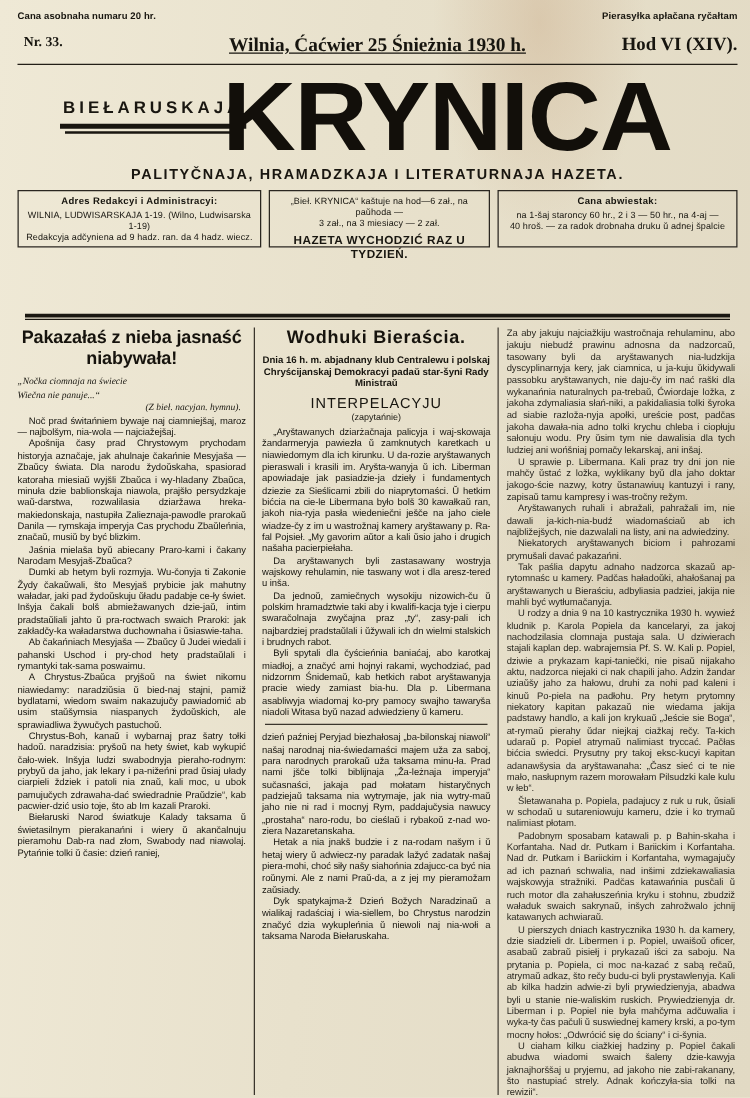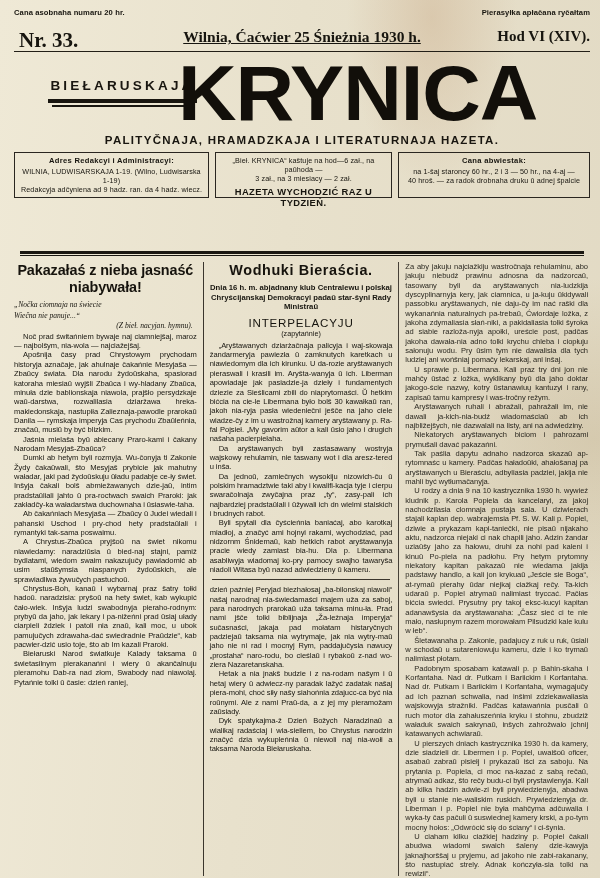--- a/index.html
+++ b/index.html
@@ -17,21 +17,21 @@
       linear-gradient(95deg,#efe9d6 0%,#e8e1cc 45%,#e2dac4 100%);
     box-sizing:border-box;
   }
   
   .topbar{position:absolute;left:14px;right:10px;top:8px;height:16px;}
   .topleft{position:absolute;left:0;top:0;font-family:"Liberation Sans",sans-serif;
     font-size:7.6px;font-weight:700;letter-spacing:.1px;}
   .topright{position:absolute;right:0;top:0;font-family:"Liberation Sans",sans-serif;
     font-size:7.6px;font-weight:700;letter-spacing:.1px;}
   .issueline{position:absolute;left:14px;right:10px;top:28px;height:22px;}
-  .issue-no{position:absolute;left:5px;top:0;font-size:21px;font-weight:700;
+  .issue-no{position:absolute;left:5px;top:0;font-size:11px;font-weight:700;
     font-family:"Liberation Serif",serif;}
   .issue-date{position:absolute;left:0;right:0;top:0;text-align:center;
     font-size:15.5px;font-weight:700;text-decoration:underline;}
   .issue-year{position:absolute;right:0;top:0;font-size:15px;font-weight:700;}
   .rule-top{position:absolute;left:14px;right:10px;top:51px;height:0;
     border-top:1.4px solid #231f17;}
   
   .masthead{position:absolute;left:0;right:0;top:54px;height:84px;}
   .mh-left{position:absolute;left:30px;top:24px;width:185px;text-align:center;}
   .mh-left .bk{
@@ -180,21 +180,21 @@
       <p>Dyk spatykajma-ž Dzień Božych Naradzinaŭ a wialikaj radaściaj i wia-siellem, bo Chrystus narodzin značyć dzia wykupleńnia ŭ niewoli naj nia-wołi a taksama Naroda Biełaruskaha.</p>
     </div>
 
     <div class="col fade">
       <p class="ni">Za aby jakuju najciažkiju wastročnaja rehulaminu, abo jakuju niebudź prawinu adnosna da nadzorcaŭ, tasowany byli da aryštawanych nia-ludzkija dyscyplinarnyja kery, jak ciamnica, u ja-kuju ŭkidywali passobku aryštawanych, nie daju-čy im nać raški dla wykanańnia naturalnych pa-trebaŭ, Ćwiordaje ložka, z jakoha zdymaliasia słań-niki, a pakidaliasia tolki šyroka ad siabie razloža-nyja apołki, ureście post, padčas jakoha dawała-nia adno tolki krychu chleba i ciopłuju sałonuju wodu. Pry ŭsim tym nie dawalisia dla tych ludziej ani wońšniaj pomačy lekarskaj, ani inšaj.</p>
       <p>U sprawie p. Libermana. Kali praz try dni jon nie mahčy ŭstać z ložka, wyklikany byŭ dla jaho doktar jakogo-ście nazwy, kotry ŭstanawiuų kantuzyi i rany, zapisaŭ tamu kampresy i was-tročny režym.</p>
       <p>Aryštawanych ruhali i abražali, pahražali im, nie dawali ja-kich-nia-budź wiadomaściaŭ ab ich najbližejšych, nie dazwalali na listy, ani na adwiedziny.</p>
       <p>Niekatorych aryštawanych biciom i pahrozami prymušali davać pakazańni.</p>
       <p>Tak paślia dapytu adnaho nadzorca skazaŭ ap-rytomnaśc u kamery. Padčas haładoŭki, ahałošanaj pa aryštawanych u Bieraściu, adbyliasia padziei, jakija nie mahli być wytłumačanyja.</p>
       <p>U rodzy a dnia 9 na 10 kastrycznika 1930 h. wywieź kludnik p. Karola Popiela da kancelaryi, za jakoj nachodzilasia clomnaja pustaja sala. U dziwierach stajali kaplan dep. wabrajemsia Pf. S. W. Kali p. Popiel, dziwie a prykazam kapi-taniečki, nie pisaŭ nijakaho aktu, nadzorca niejaki ci nak chapili jaho. Adzin žandar uziaŭšy jaho za hałowu, druhi za nohi pad kaleni i kinuŭ Po-piela na padłohu. Pry hetym prytomny niekatory kapitan pakazaŭ nie wiedama jakija padstawy handlo, a kali jon krykuaŭ „Jeście sie Boga“, at-rymaŭ pierahy ŭdar niejkaj ciažkaj rečy. Ta-kich udaraŭ p. Popiel atrymaŭ nalimiast tryccać. Pačłas bićcia swiedci. Prysutny pry takoj eksc-kucyi kapitan adanawšysia da aryštawanaha: „Časz sieć ci te nie mało, nasłupnym razem morowałam Pilsudzki kale kulu w łeb“.</p>
-      <p>Šletawanaha p. Zakonie, padajucy z ruk u ruk, ŭsiali w schodaŭ u sutareniowuju kameru, dzie i ko trymaŭ nalimiast płotam.</p>
+      <p>Šletawanaha p. Popiela, padajucy z ruk u ruk, ŭsiali w schodaŭ u sutareniowuju kameru, dzie i ko trymaŭ nalimiast płotam.</p>
       <p>Padobnym sposabam katawali p. p Bahin-skaha i Korfantaha. Nad dr. Putkam i Bariickim i Korfantaha. Nad dr. Putkam i Bariickim i Korfantaha, wymagajučy ad ich paznań schwalia, nad inšimi zdziekawaliasia wajskowyja stražniki. Padčas katawańnia pusčali ŭ ruch motor dla zahałuszeńnia kryku i stohnu, zbudziž waładuk swaich sakrynaŭ, inšych zahrožwalo jchnij katawanych achwiaraŭ.</p>
       <p>U pierszych dniach kastrycznika 1930 h. da kamery, dzie siadzieli dr. Libermen i p. Popiel, uwaišoŭ oficer, asabaŭ zabraŭ pisiełj i prykazaŭ iści za saboju. Na prytania p. Popiela, ci moc na-kazać z sabą rečaŭ, atrymaŭ adkaz, što rečy budu-ci byli prystawlenyja. Kali ab kilka hadzin adwie-zi byli prywiedzienyja, abadwa byli u stanie nie-waliskim ruskich. Prywiedzienyja dr. Liberman i p. Popiel nie była mahčyma adčuwalia i wyka-ty čas pačuli ŭ suswiednej kamery krski, a po-tym mocny hołos: „Odwrócić się do ściany“ i ci-šynia.</p>
       <p>U ciaham kilku ciažkiej hadziny p. Popiel čakali abudwa wiadomi swaich šaleny dzie-kawyja jaknajhorššaj u pryjemu, ad jakoho nie zabi-rakanany, što nastupiać strely. Adnak kończyła-sia tolki na rewizii“.</p>
 
     </div>
 
   </div>
 </div>
 
 </body></html>

